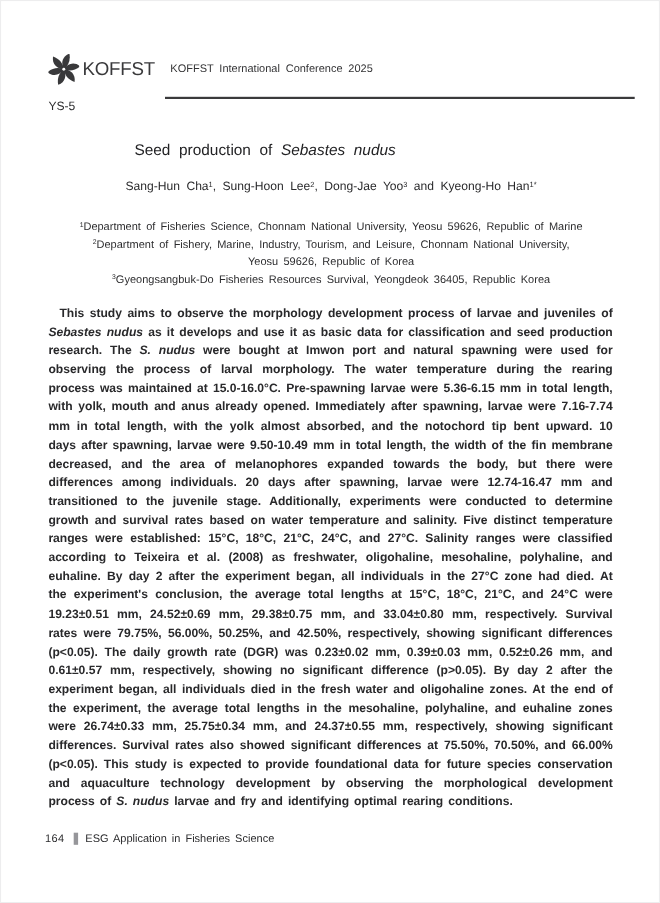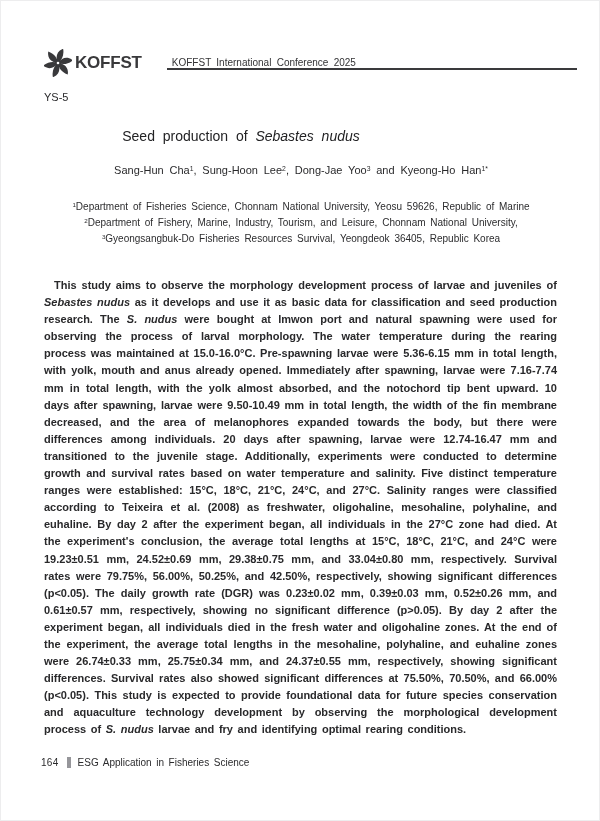--- a/index.html
+++ b/index.html
@@ -15,27 +15,27 @@
   }
 
   
   .header {
     position:absolute; top:48px; left:43px; right:22px;
     display:flex; align-items:flex-start;
   }
   .logo { display:flex; align-items:center; }
   .logo svg { display:block; }
   .logo-text {
-    font-size:17px; font-weight:700; color:#39393b;
+    font-size:17px; font-weight:400; color:#39393b;
     letter-spacing:-0.2px; margin-left:3px; line-height:28px;
   }
   .conf {
-    flex:1; margin-left:25px;
+    flex:1; margin-left:9px;
     border-bottom:2px solid #3a3a3c;
-    padding:8px 0 0 5px;
+    padding:8px 0 20px 5px;
     font-size:10px; color:#333335; word-spacing:0.25em;
     white-space:nowrap;
   }
 
   
   .session { position:absolute; top:90px; left:43px; font-size:11px; color:#2a2a2c; }
   .title {
     position:absolute; top:127px; left:0; width:480px;
     text-align:center; font-size:14px; color:#222224; word-spacing:0.28em;
   }
@@ -96,20 +96,21 @@
 
   <div class="session">YS-5</div>
 
   <div class="title"><span>Seed production of </span><i>Sebastes nudus</i></div>
 
   <div class="authors"><span>Sang-Hun Cha</span><sup>1</sup><span>, Sung-Hoon Lee</span><sup>2</sup><span>, Dong-Jae Yoo</span><sup>3</sup><span> and Kyeong-Ho Han</span><sup>1*</sup></div>
 
   <div class="affils">
       <div><sup>1</sup><span>Department of Fisheries Science, Chonnam National University, Yeosu 59626, Republic of Marine</span></div>
       <div><sup>2</sup><span>Department of Fishery, Marine, Industry, Tourism, and Leisure, Chonnam National University,</span></div>
+      <div><span>Yeosu 59626, Republic of Korea</span></div>
       <div><sup>3</sup><span>Gyeongsangbuk-Do Fisheries Resources Survival, Yeongdeok 36405, Republic Korea</span></div>
     </div>
 
   <div class="abstract"><span>This study aims to observe the morphology development process of larvae and juveniles of </span><i>Sebastes nudus</i><span> as it develops and use it as basic data for classification and seed production research. The </span><i>S. nudus</i><span> were bought at Imwon port and natural spawning were used for observing the process of larval morphology. The water temperature during the rearing process was maintained at 15.0-16.0°C. Pre-spawning larvae were 5.36-6.15 mm in total length, with yolk, mouth and anus already opened. Immediately after spawning, larvae were 7.16-7.74 mm in total length, with the yolk almost absorbed, and the notochord tip bent upward. 10 days after spawning, larvae were 9.50-10.49 mm in total length, the width of the fin membrane decreased, and the area of melanophores expanded towards the body, but there were differences among individuals. 20 days after spawning, larvae were 12.74-16.47 mm and transitioned to the juvenile stage. Additionally, experiments were conducted to determine growth and survival rates based on water temperature and salinity. Five distinct temperature ranges were established: 15°C, 18°C, 21°C, 24°C, and 27°C. Salinity ranges were classified according to Teixeira et al. (2008) as freshwater, oligohaline, mesohaline, polyhaline, and euhaline. By day 2 after the experiment began, all individuals in the 27°C zone had died. At the experiment's conclusion, the average total lengths at 15°C, 18°C, 21°C, and 24°C were 19.23±0.51 mm, 24.52±0.69 mm, 29.38±0.75 mm, and 33.04±0.80 mm, respectively. Survival rates were 79.75%, 56.00%, 50.25%, and 42.50%, respectively, showing significant differences (p&lt;0.05). The daily growth rate (DGR) was 0.23±0.02 mm, 0.39±0.03 mm, 0.52±0.26 mm, and 0.61±0.57 mm, respectively, showing no significant difference (p&gt;0.05). By day 2 after the experiment began, all individuals died in the fresh water and oligohaline zones. At the end of the experiment, the average total lengths in the mesohaline, polyhaline, and euhaline zones were 26.74±0.33 mm, 25.75±0.34 mm, and 24.37±0.55 mm, respectively, showing significant differences. Survival rates also showed significant differences at 75.50%, 70.50%, and 66.00% (p&lt;0.05). This study is expected to provide foundational data for future species conservation and aquaculture technology development by observing the morphological development process of </span><i>S. nudus</i><span> larvae and fry and identifying optimal rearing conditions.</span></div>
 
   <div class="footer">
     <span class="num">164</span>
     <span class="footer-bar"></span>
     <span>ESG Application in Fisheries Science</span>
   </div>

